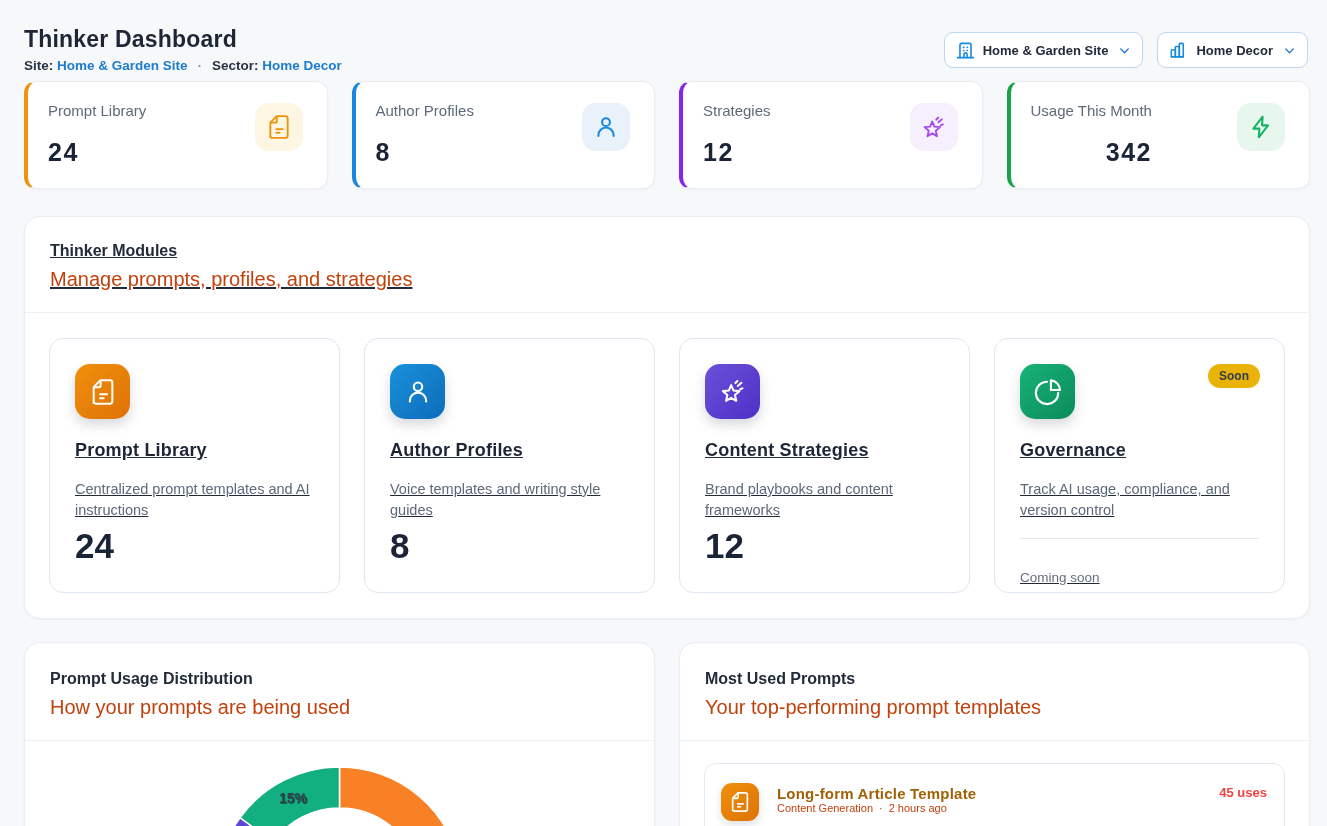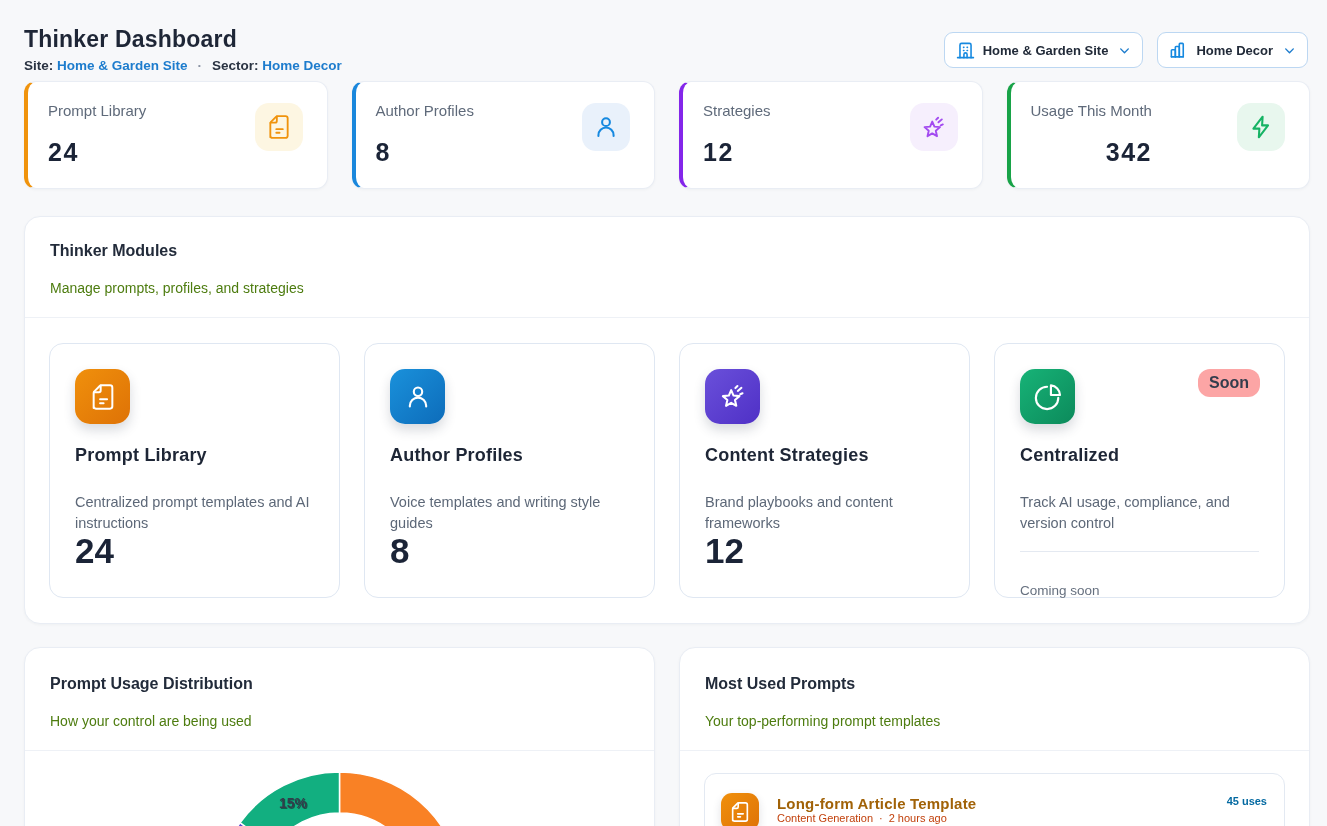--- a/index.html
+++ b/index.html
@@ -36,53 +36,53 @@
 }
 .scard .lbl { font-size:15px; color:#5f6a7a; line-height:22px; }
 .scard .num { font-size:25px; font-weight:bold; color:#1b2437; margin-top:16px; letter-spacing:1.5px; }
 .sicon { width:48px; height:48px; margin-top:3px; border-radius:14px; display:flex; align-items:center; justify-content:center; }
 .s-orange { border-left-color:#f0930c; } .s-orange .sicon { background:#fdf6e2; }
 .s-blue { border-left-color:#1a87dc; } .s-blue .sicon { background:#e9f1fb; }
 .s-purple { border-left-color:#8426ea; } .s-purple .sicon { background:#f6effd; }
 .s-green { border-left-color:#18a348;text-align:right; } .s-green .sicon { background:#e8f7ee; }
 
 
-.panel { background:#fff; border:1px solid #e9edf4; border-radius:16px; margin-top:27px; box-shadow:0 1px 3px rgba(30,40,60,0.04); }
+.panel { background:#fff; border:1px solid #e9edf4; border-radius:16px; margin-top:27px; box-shadow:0 1px 3px rgba(30,40,60,0.04);text-decoration:underline; }
 .phead { padding:25px 25px 21px 25px; border-bottom:1px solid #eef1f6; }
 .ptitle { font-size:16px; font-weight:bold; color:#222b3a; }
-.psub { font-size:14px; color:#4d7c0f; margin-top:20px; }
+.psub { font-size:20px; color:#c2410c; margin-top:8px; }
 .pbody { padding:25px 24px 25px 24px; }
 .mods { display:grid; grid-template-columns:repeat(4,1fr); gap:24px; }
 .mcard { position:relative; background:#fff; border:1px solid #dfe7f2; border-radius:14px; height:255px; padding:25px; }
 .micon { width:55px; height:55px; border-radius:15px; display:flex; align-items:center; justify-content:center;
   box-shadow:0 6px 12px rgba(40,50,70,0.18); }
 .g-orange { background:linear-gradient(135deg,#f0900c,#de7206); }
 .g-blue { background:linear-gradient(135deg,#1a91db,#0d6cba); }
 .g-purple { background:linear-gradient(135deg,#6a50da,#4f30c6); }
 .g-green { background:linear-gradient(135deg,#17b377,#0c8a5b); }
 .mtitle { font-size:18px; font-weight:bold; color:#1e2636; margin-top:21px; letter-spacing:0.2px; }
-.mdesc { font-size:14.5px; color:#5d6878; line-height:21px; margin-top:26px; }
+.mdesc { font-size:14.5px; color:#5d6878; line-height:21px; margin-top:18px; }
 .mnum { font-size:35px; font-weight:bold; color:#1b2437; position:absolute; left:25px; top:187px; }
-.soon { position:absolute; top:25px; right:24px; background:#fca5a5; color:#333c4c;
-  font-size:16px; font-weight:bold; padding:5px 11px; border-radius:12px; }
+.soon { position:absolute; top:25px; right:24px; background:#eab308; color:#333c4c;
+  font-size:12px; font-weight:bold; padding:5px 11px; border-radius:12px; }
 .mdivider { border-top:1px solid #e4e9f1; margin-top:17px; }
 .csoon { font-size:13.5px; color:#66707f; margin-top:31px; }
 
 
 .bottom { display:grid; grid-template-columns:1fr 1fr; gap:24px; margin-top:23px; }
 .bcard { position:relative; background:#fff; border:1px solid #e9edf4; border-radius:16px; height:500px; overflow:hidden; box-shadow:0 1px 3px rgba(30,40,60,0.04); }
 .bhead { padding:27px 25px 21px 25px; border-bottom:1px solid #eef1f6; }
 .pitem { margin:22px 24px 0 24px; border:1px solid #e3e9f2; border-radius:12px; padding:19px 17px 19px 16px; display:flex; align-items:flex-start; }
 .picon { width:38px; height:38px; border-radius:11px; display:flex; align-items:center; justify-content:center; flex:none;
   box-shadow:0 4px 8px rgba(40,50,70,0.15); }
 .pinfo { margin-left:18px; flex:1; }
 .pititle { font-size:15px; font-weight:bold; color:#a16207; margin-top:2px; letter-spacing:0.2px; }
 .pisub { font-size:11px; color:#c2410c; margin-top:0; }
 .pisub .dot { margin:0 6px; }
-.uses { font-size:11px; font-weight:bold; color:#0369a1; margin-top:2px; }
+.uses { font-size:13px; font-weight:bold; color:#ef4444; margin-top:2px; }
 </style>
 </head>
 <body>
 <div class="wrap">
   <div class="hdr">
     <div>
       <h1>Thinker Dashboard</h1>
       <div class="sub">Site: <a>Home &amp; Garden Site</a><span class="dot">·</span>Sector: <a>Home Decor</a></div>
     </div>
     <div class="btns">
@@ -206,34 +206,34 @@
           <div class="mnum">12</div>
         </div>
         <div class="mcard">
           <div class="micon g-green">
             <svg width="32" height="32" viewBox="0 0 24 24" fill="none" stroke="#fff" stroke-width="1.6" stroke-linecap="round" stroke-linejoin="round">
               <path d="M11.3 4.3 A8.4 8.4 0 1 0 19.7 12.7"></path>
               <path d="M14.2 3.3 A7.6 7.6 0 0 1 21.0 10.5 L14.2 10.5 Z" stroke-linejoin="round"></path>
             </svg>
           </div>
           <div class="soon">Soon</div>
-          <div class="mtitle">Centralized</div>
+          <div class="mtitle">Governance</div>
           <div class="mdesc">Track AI usage, compliance, and version control</div>
           <div class="mdivider"></div>
           <div class="csoon">Coming soon</div>
         </div>
       </div>
     </div>
   </div>
 
   <div class="bottom">
     <div class="bcard">
       <div class="bhead">
         <div class="ptitle">Prompt Usage Distribution</div>
-        <div class="psub">How your control are being used</div>
+        <div class="psub">How your prompts are being used</div>
       </div>
       <svg width="629" height="499" viewBox="0 0 629 499" style="position:absolute;left:0;top:0;">
           <g stroke="#fff" stroke-width="1.5">
             <path d="M314.5 124.0 A123 123 0 0 1 352.5 364.0 L339.8 325.0 A82 82 0 0 0 314.5 165.0 Z" fill="#f98125"></path>
             <path d="M352.5 364.0 A123 123 0 0 1 215.0 319.3 L248.2 295.2 A82 82 0 0 0 339.8 325.0 Z" fill="#1a87dc"></path>
             <path d="M215.0 319.3 A123 123 0 0 1 215.0 174.7 L248.2 198.8 A82 82 0 0 0 248.2 295.2 Z" fill="#5c4ad4"></path>
             <path d="M215.0 174.7 A123 123 0 0 1 314.5 124.0 L314.5 165.0 A82 82 0 0 0 248.2 198.8 Z" fill="#12af80"></path>
           </g>
           <text x="269" y="161" font-family="Liberation Sans, sans-serif" font-size="14" font-weight="bold" fill="#12181f" fill-opacity="0.55" text-anchor="middle">15%</text>
           <text x="268" y="160" font-family="Liberation Sans, sans-serif" font-size="14" font-weight="bold" fill="#333d4b" text-anchor="middle">15%</text>

